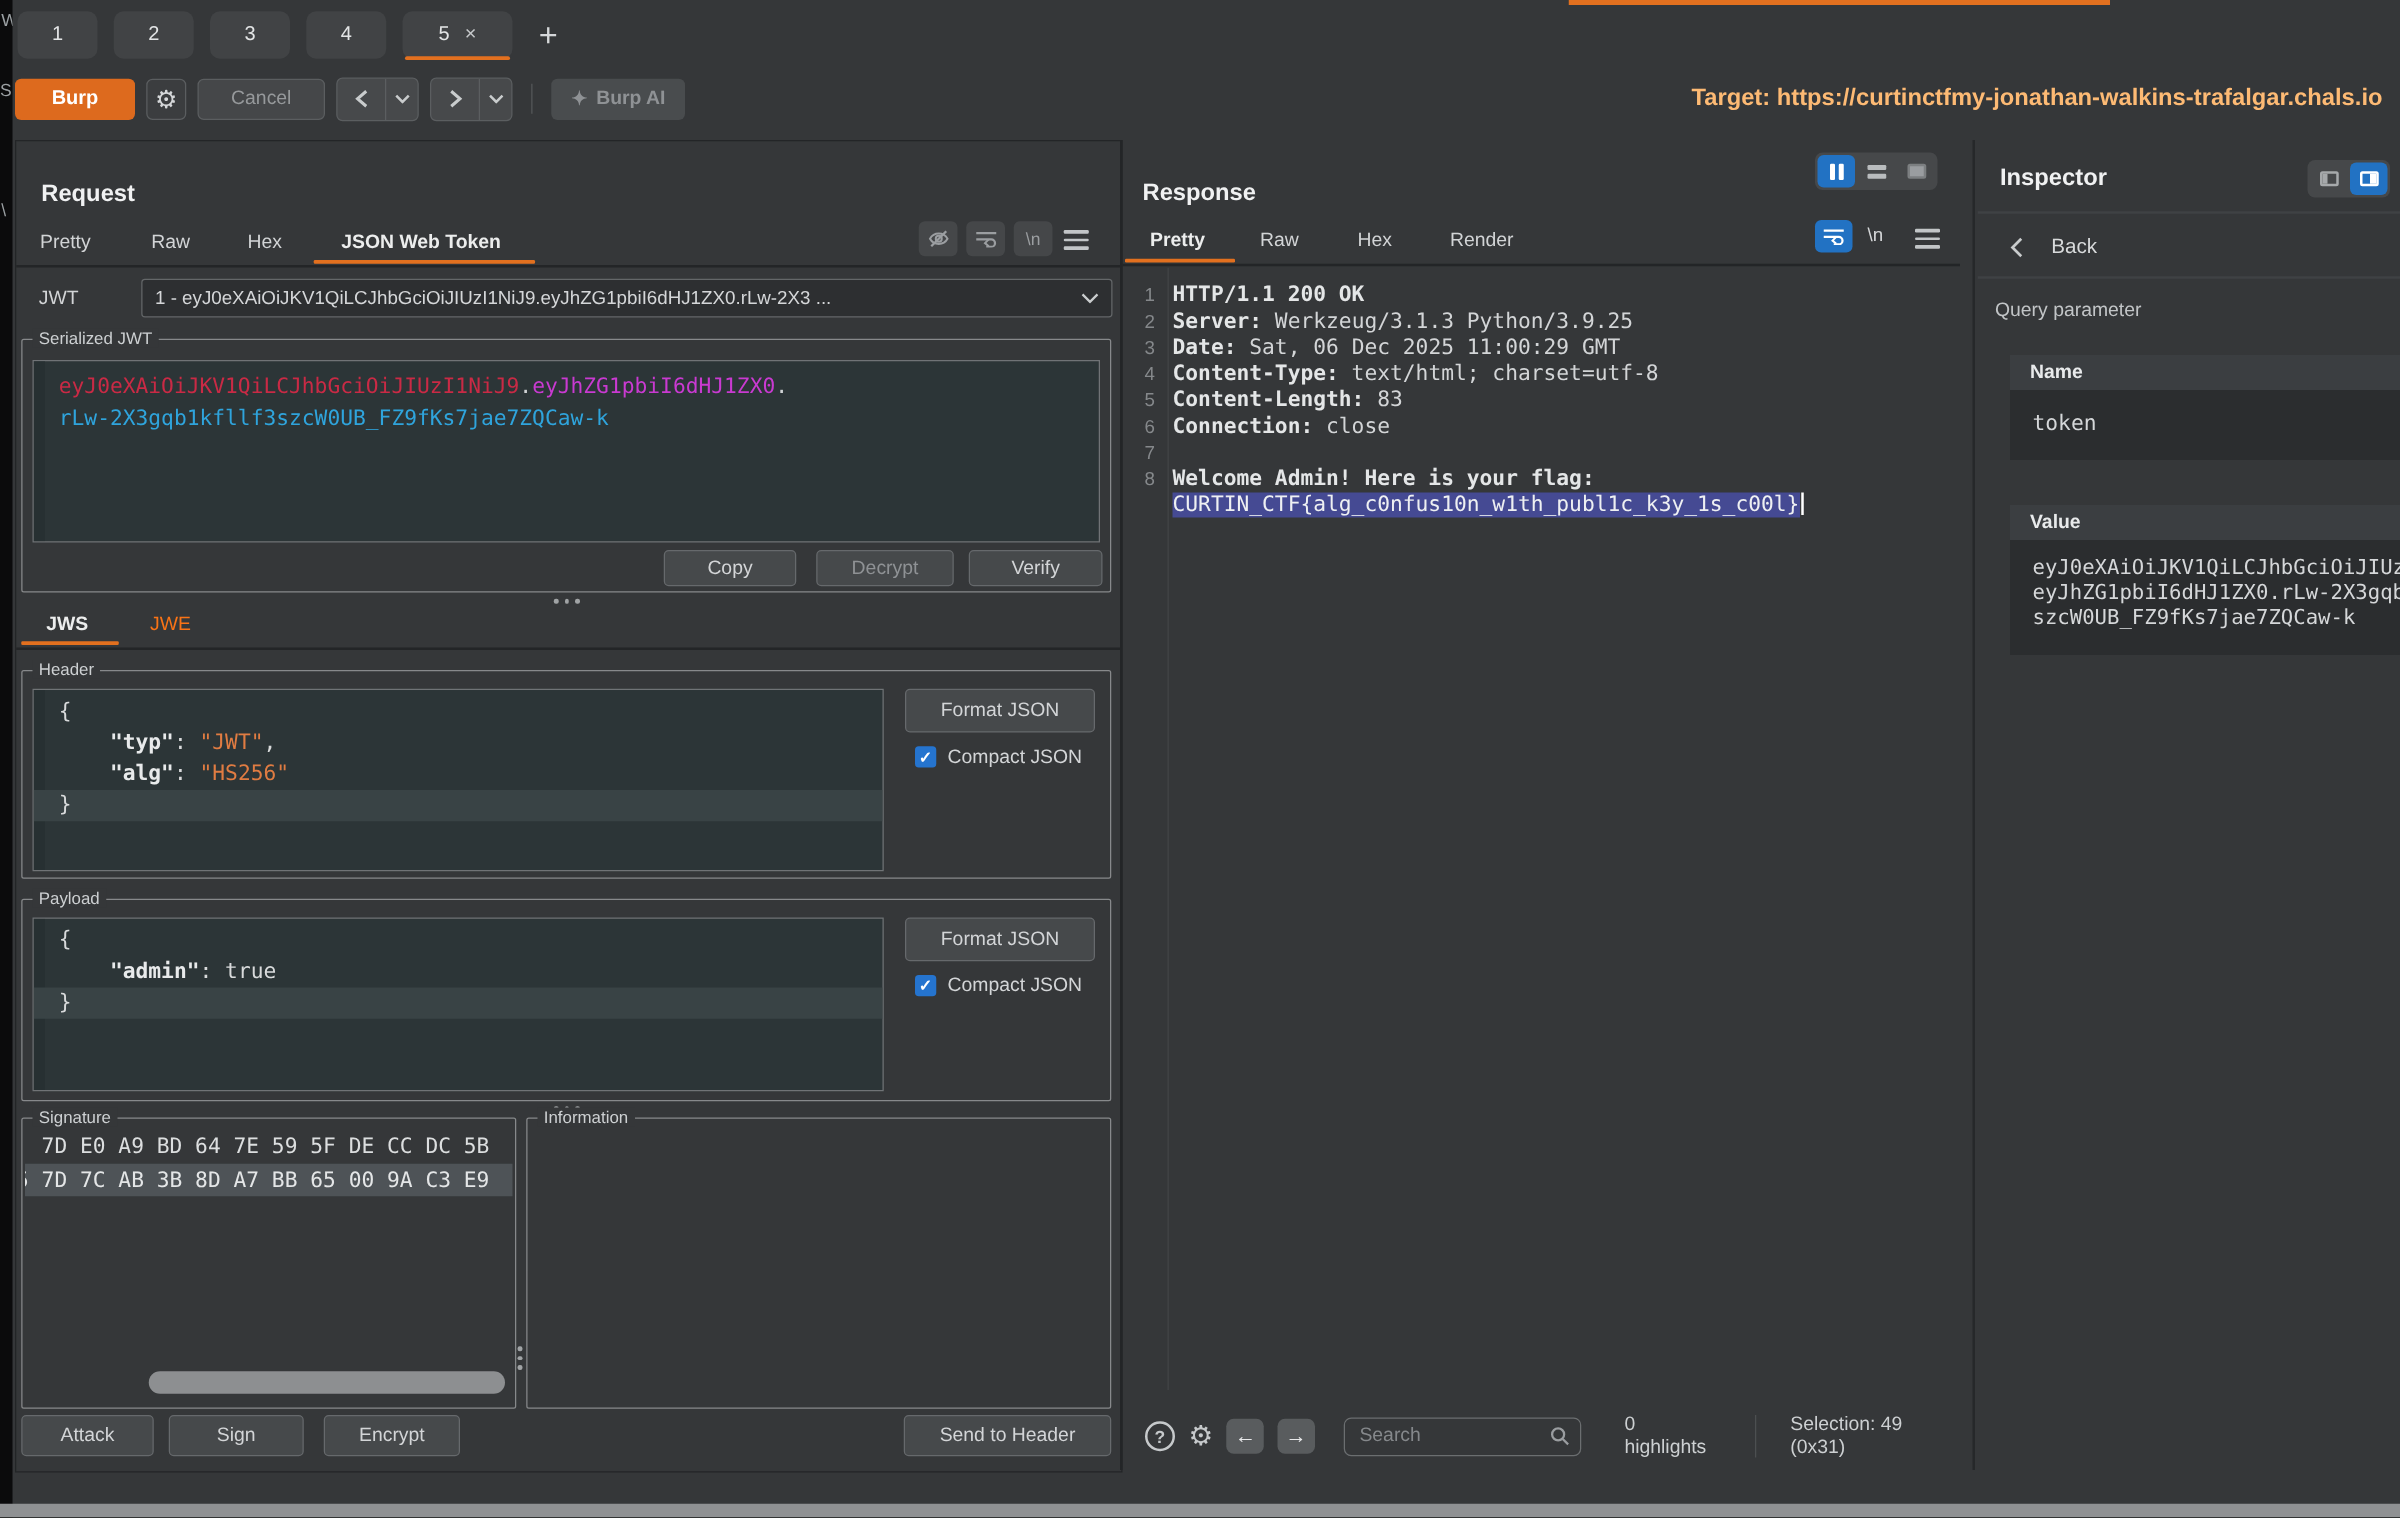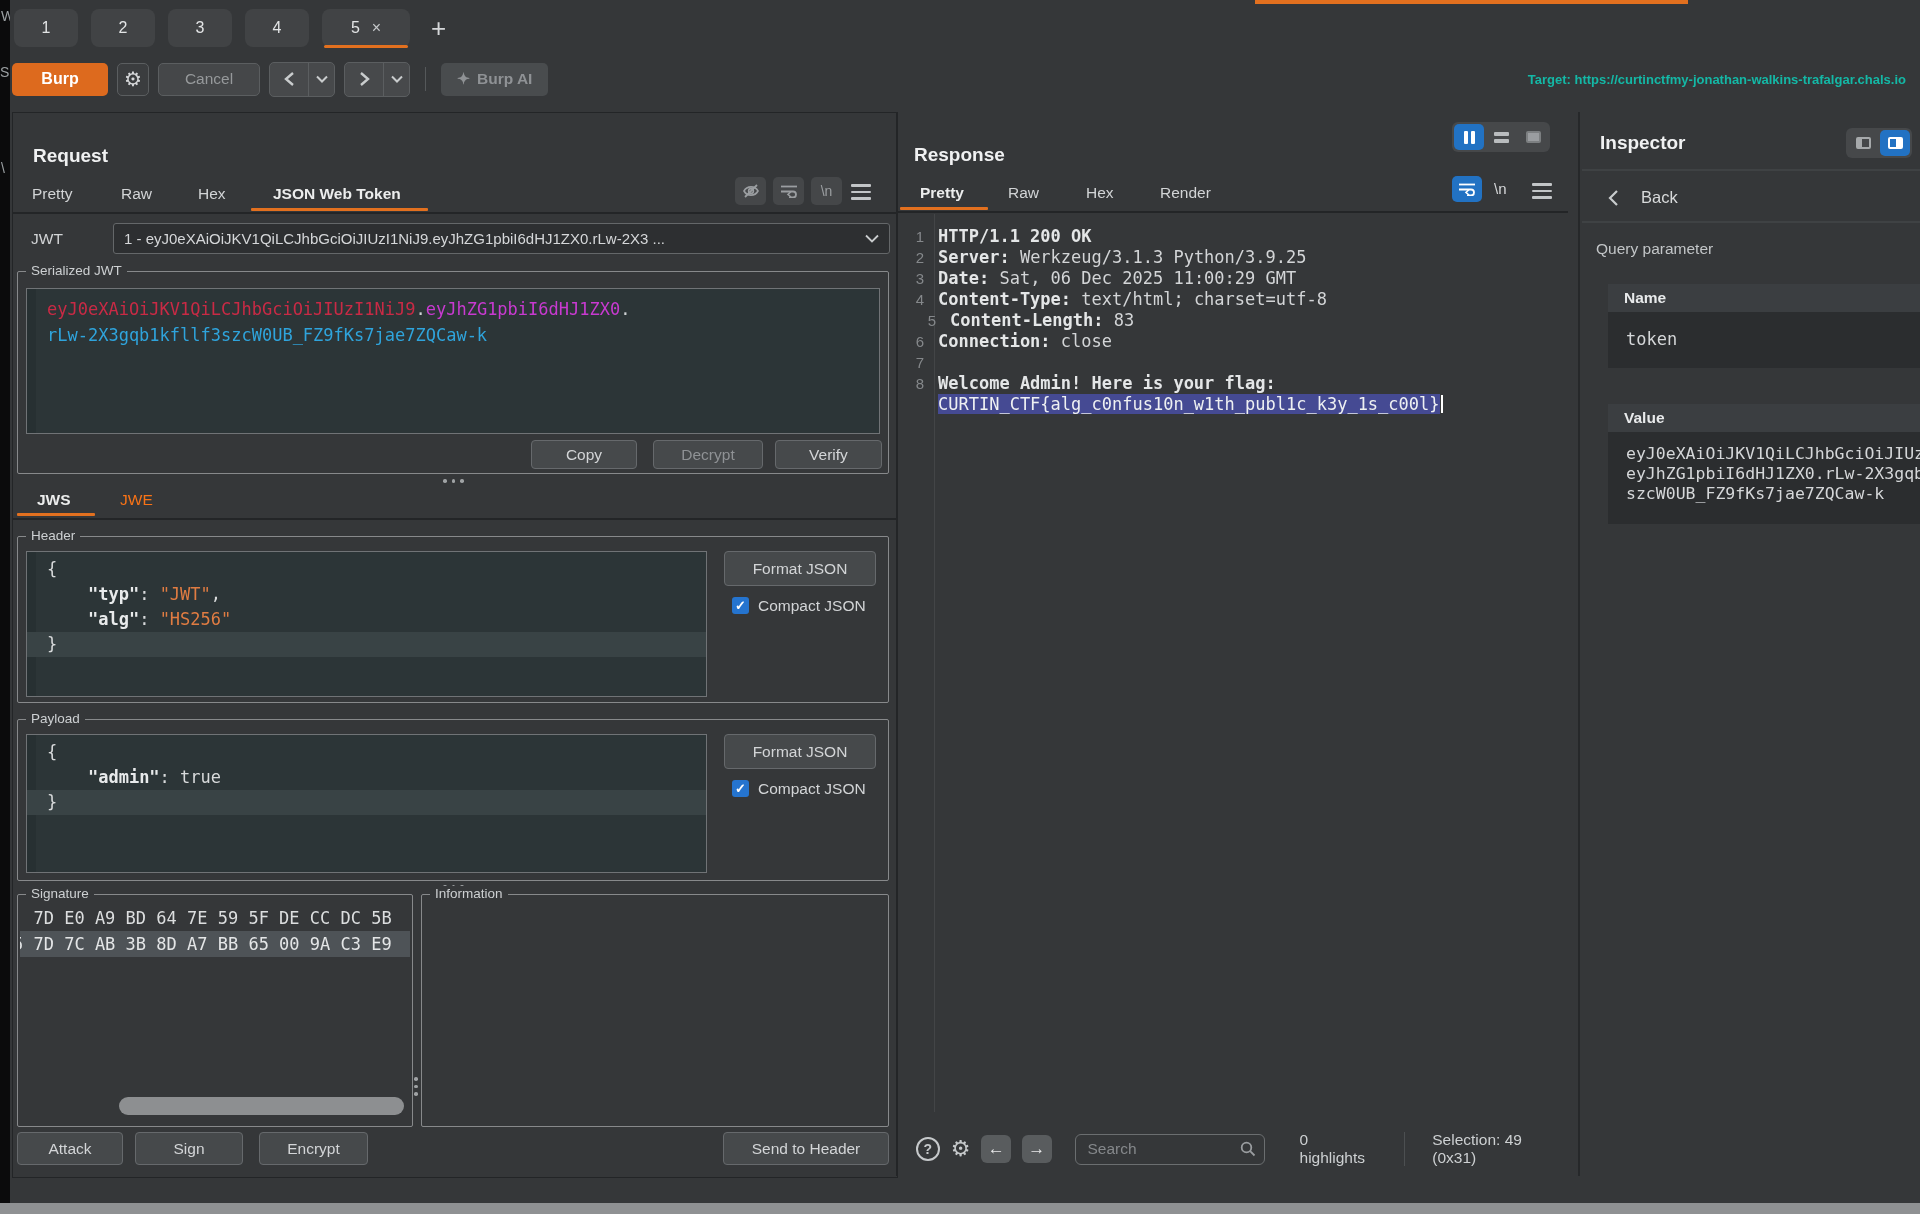--- a/index.html
+++ b/index.html
@@ -22,21 +22,21 @@
     display:flex;align-items:center;justify-content:center;box-sizing:border-box;}
   .btn.dim{color:#8f9295;}
   .send{width:96px;height:33px;background:#dd6a1e;border:none;border-radius:5px;color:#fff;font-weight:700;font-size:16px;}
   .gearbtn{width:32px;height:33px;background:#3b3d3f;border:1px solid #5b5e60;border-radius:5px;font-size:20px;color:#d5d7d9;}
   .cancel{width:102px;height:33px;background:#454749;border:1px solid #5b5e60;border-radius:5px;color:#96999b;}
   .splitbtn{display:flex;height:33px;border:1px solid #5b5e60;border-radius:5px;overflow:hidden;background:#47494b;}
   .splitbtn .main{width:38px;display:flex;align-items:center;justify-content:center;border-right:1px solid #5b5e60;}
   .splitbtn .drop{width:25px;display:flex;align-items:center;justify-content:center;}
   .vsep{width:1px;height:24px;background:#55585a;margin:0 6px;}
   .burp-ai{height:33px;padding:0 16px;background:#494c4e;border:none;border-radius:5px;color:#8f9295;gap:7px;font-weight:600;}
-  .target{margin-left:auto;padding-right:14px;font-weight:700;font-size:13px;color:#14b8a6;white-space:nowrap;}
+  .target{margin-left:auto;padding-right:14px;font-weight:700;font-size:19px;color:#fdba74;white-space:nowrap;}
   
   .panel-title{font-size:19px;font-weight:700;color:#f0f1f2;}
   .tablabel{font-size:15.5px;color:#d2d4d6;}
   .tablabel.on{color:#eceded;}
   .tablabel.off{color:#f97316;}
   .orangebar{background:#e2701f;height:3px;border-radius:1px;}
   .hdivider{height:2px;background:#232527;}
   .iconbadge{width:31px;height:28px;background:#454749;border-radius:5px;display:flex;align-items:center;
     justify-content:center;color:#9b9ea1;}
   .hamburger div{width:20px;height:2.5px;background:#c2c5c7;margin:4px 0;border-radius:1px;}
@@ -312,21 +312,21 @@
         <div></div>
         <div></div>
       </div>
 
     <div class="abs" style="left:0;top:102px;right:0;height:898px;overflow:hidden;">
       <div class="abs" style="left:36px;top:0;width:1px;height:898px;background:#434547;"></div>
       <div class="rline mono" style="top:12px;"><span class="lnum">1</span><span class="lname">HTTP/1.1 200 OK</span><span class="lval"></span></div>
       <div class="rline mono" style="top:33px;"><span class="lnum">2</span><span class="lname">Server:</span><span class="lval"> Werkzeug/3.1.3 Python/3.9.25</span></div>
       <div class="rline mono" style="top:54px;"><span class="lnum">3</span><span class="lname">Date:</span><span class="lval"> Sat, 06 Dec 2025 11:00:29 GMT</span></div>
       <div class="rline mono" style="top:75px;"><span class="lnum">4</span><span class="lname">Content-Type:</span><span class="lval"> text/html; charset=utf-8</span></div>
-      <div class="rline mono" style="top:96px;margin-left:12px;"><span class="lnum">5</span><span class="lname">Content-Length:</span><span class="lval"> 83</span></div>
+      <div class="rline mono" style="top:96px;"><span class="lnum">5</span><span class="lname">Content-Length:</span><span class="lval"> 83</span></div>
       <div class="rline mono" style="top:117px;"><span class="lnum">6</span><span class="lname">Connection:</span><span class="lval"> close</span></div>
       <div class="rline mono" style="top:138px;"><span class="lnum">7</span><span class="lname"></span><span class="lval"></span></div>
       <div class="rline mono" style="top:159px;"><span class="lnum">8</span><span class="lname">Welcome Admin! Here is your flag:</span><span class="lval"></span></div>
       <div class="rline mono" style="top:180px;"><span class="lnum"></span><span class="sel">CURTIN_CTF{alg_c0nfus10n_w1th_publ1c_k3y_1s_c00l}</span><span class="cursorbar"></span></div>
     </div>
 
     <div class="abs" style="left:0;right:0;top:1010px;height:54px;display:flex;align-items:center;padding-left:18px;gap:11px;box-sizing:border-box;">
       <div style="width:24px;height:24px;border:2px solid #c6c9cb;border-radius:50%;display:flex;align-items:center;justify-content:center;font-size:14px;font-weight:700;color:#c6c9cb;box-sizing:border-box;">?</div>
       <div style="font-size:22px;color:#c6c9cb;">⚙</div>
       <div class="navbtn">←</div>

